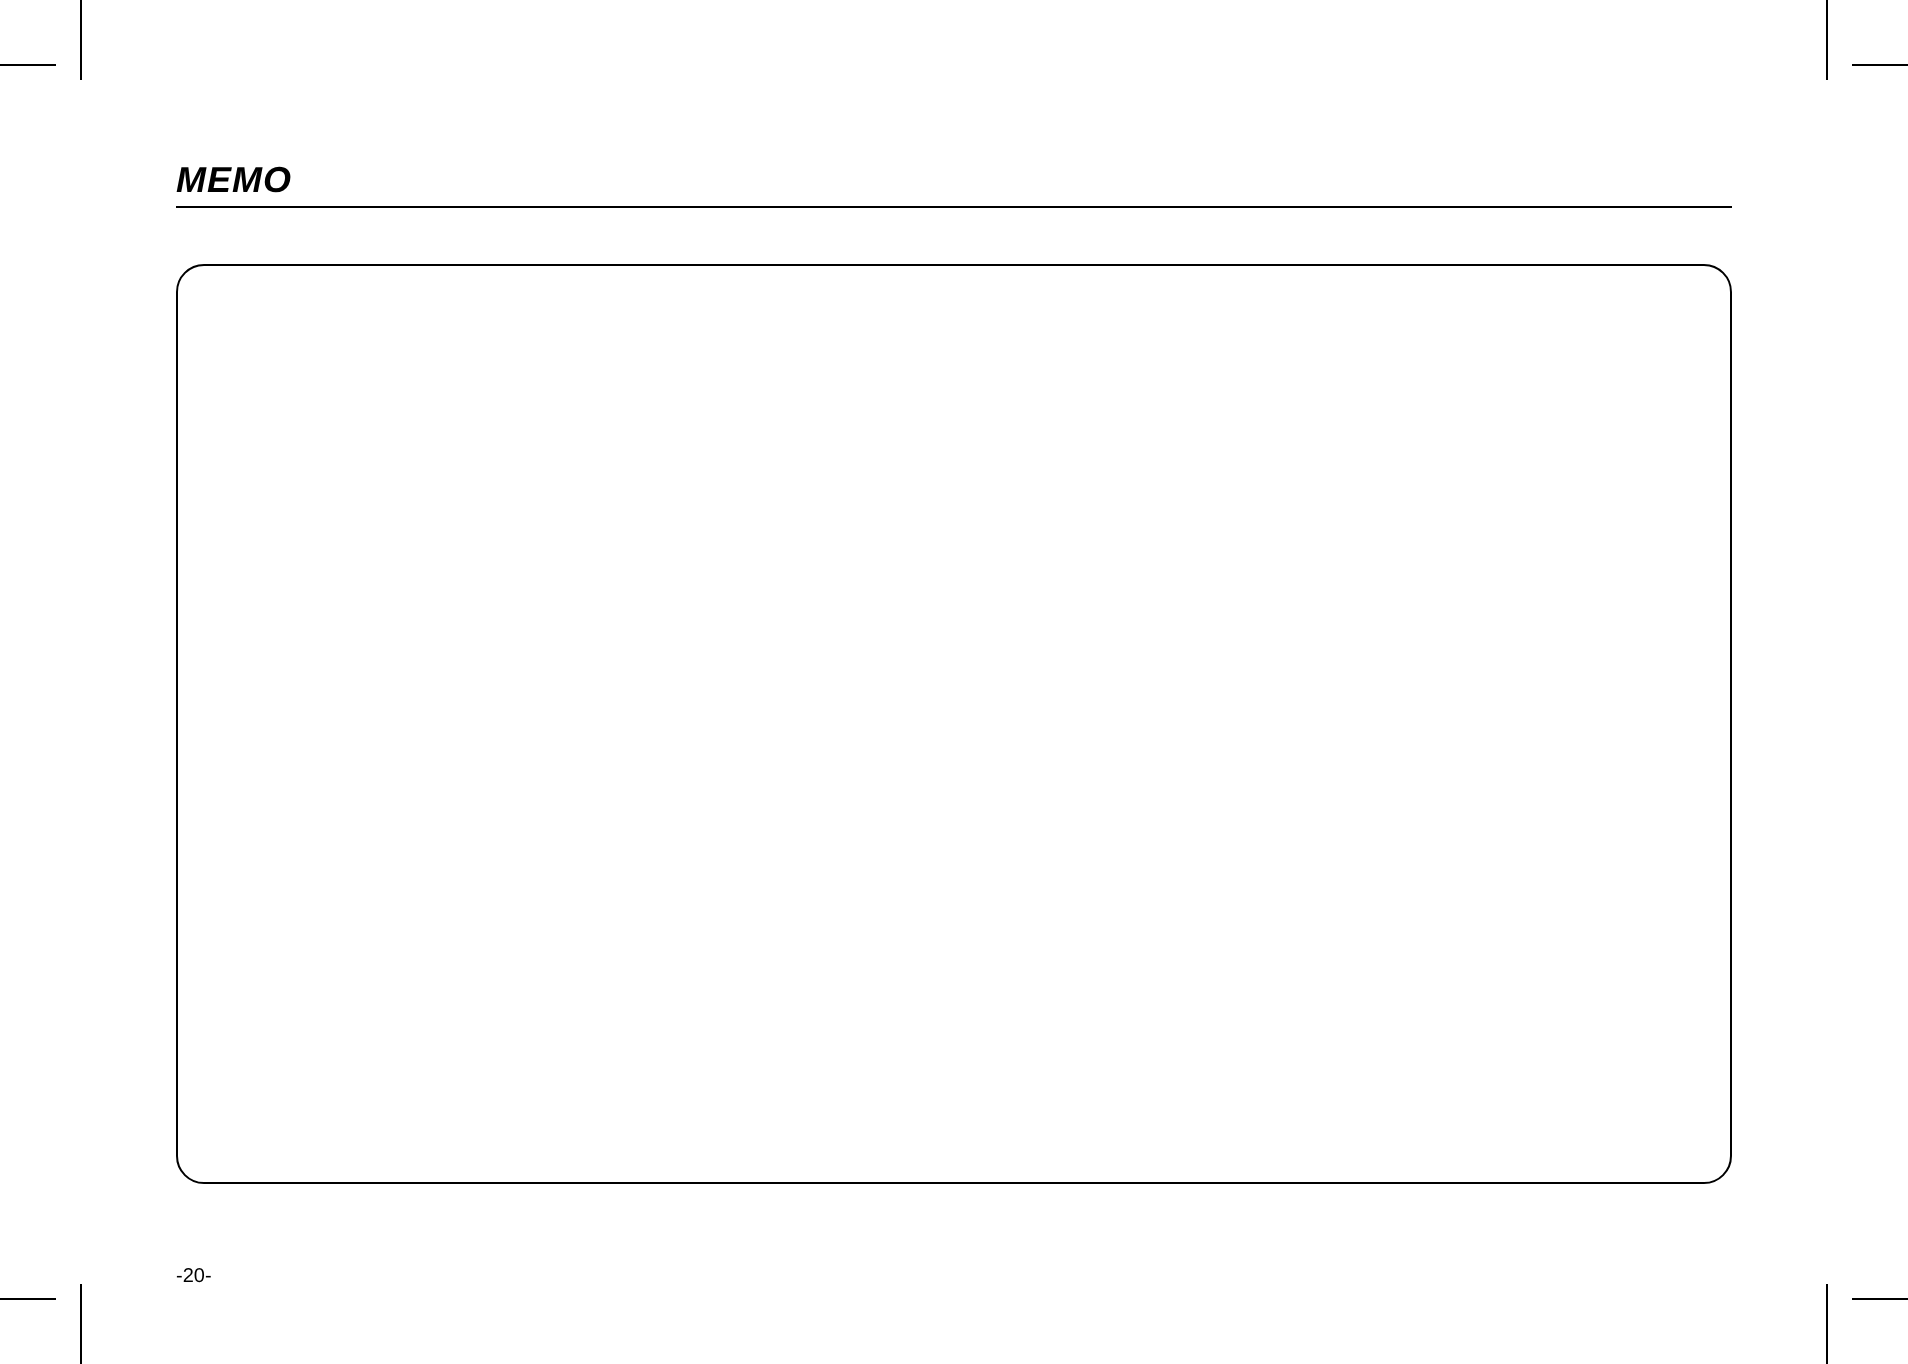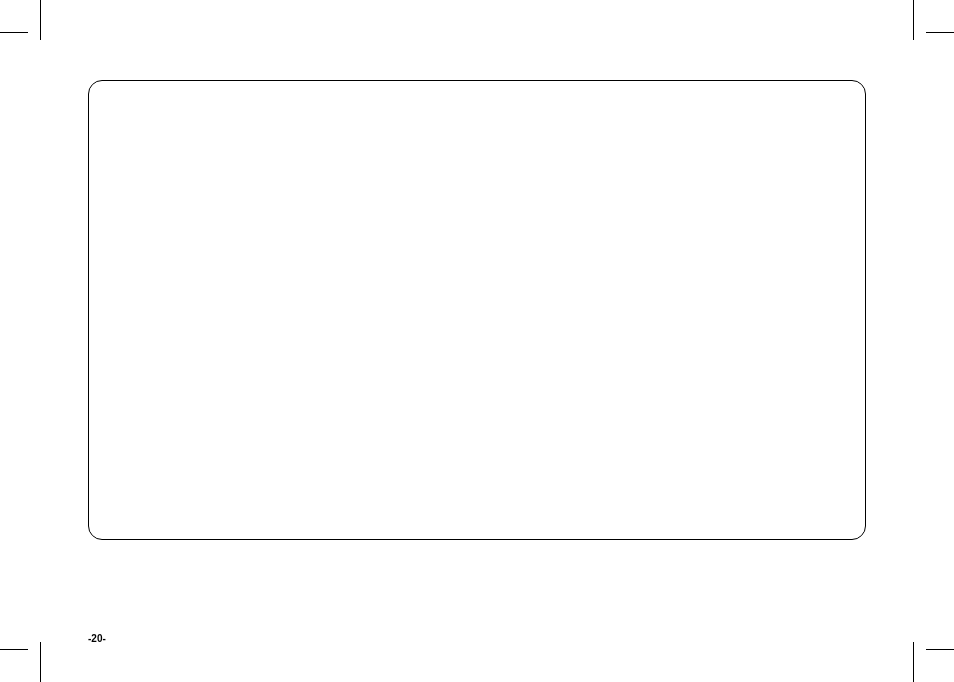--- a/index.html
+++ b/index.html
@@ -50,31 +50,31 @@
       border-radius: 14px;
       height: 460px;
       width: 100%;
     }
     .page-number {
       position: absolute;
       bottom: -22px;
       left: 0;
       font-size: 10px;
       color: #000;
-      font-weight: bold;
     }
   </style>
 </head>
 <body>
 
 <div class="crop tl-h"></div>
 <div class="crop tl-v"></div>
 <div class="crop tr-h"></div>
 <div class="crop tr-v"></div>
 <div class="crop bl-h"></div>
 <div class="crop bl-v"></div>
 <div class="crop br-h"></div>
 <div class="crop br-v"></div>
 
 <div class="page">
+  <div class="title">MEMO</div>
   <div class="memo-box"></div>
   <div class="page-number">-20-</div>
 </div>
 
 </body></html>

